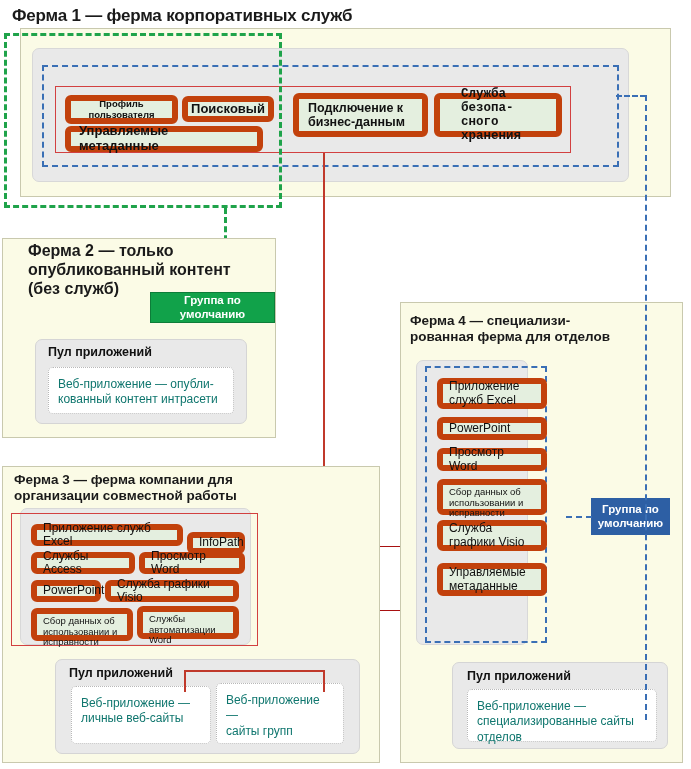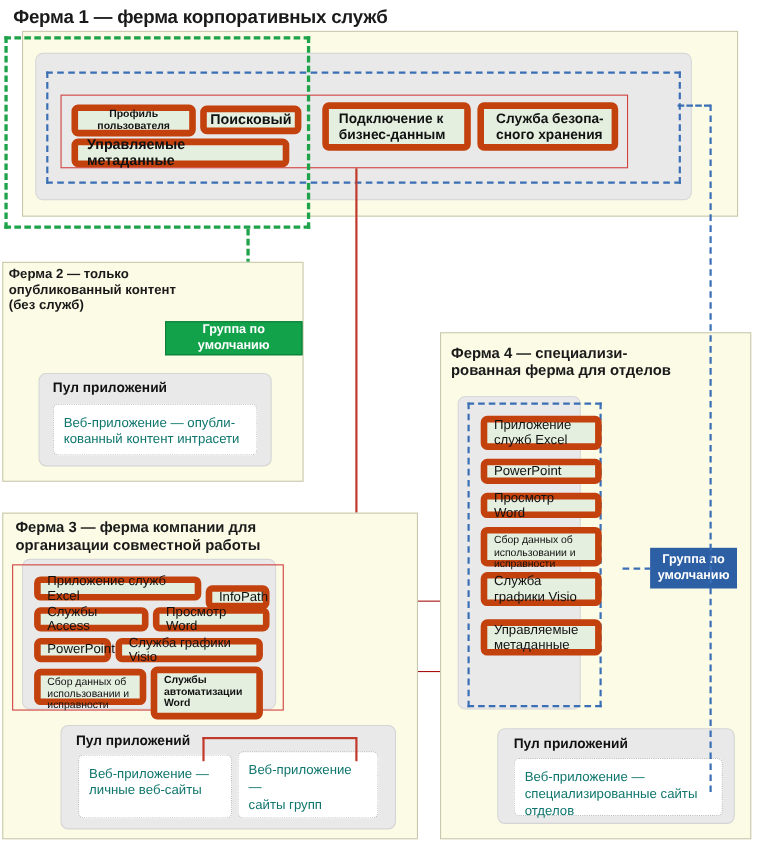--- a/index.html
+++ b/index.html
@@ -33,21 +33,21 @@
     line-height: 1.18;
     white-space: pre-line;
   }
 
   
   #farm1-title {
     left: 12px; top: 6px;
     font-size: 17px;
     letter-spacing: -0.2px;
   }
-  #farm2-title { left: 8px; top: 242px; font-size: 12px; }
+  #farm2-title { left: 28px; top: 242px; font-size: 16px; }
   #farm3-title { left: 14px; top: 472px; font-size: 13.5px; }
   #farm4-title { left: 410px; top: 313px; font-size: 13.5px; }
 
   
   .greybox {
     position: absolute;
     background: #e9e9e9;
     border: 1px solid #d8d8d8;
     border-radius: 7px;
     box-sizing: border-box;
@@ -161,21 +161,21 @@
 
   <div class="solid-red" style="left:55px; top:86px; width:516px; height:67px;"></div>
 
   <div class="chip center" style="left:65px; top:95px; width:113px; height:29px; font-size:9.5px; font-weight:bold; white-space:pre-line;">Профиль
 пользователя</div>
   <div class="chip center bold" style="left:182px; top:96px; width:92px; height:26px; font-size:13px;">Поисковый</div>
   <div class="chip bold" style="left:65px; top:126px; width:198px; height:26px; font-size:13px; padding-left:8px;">Управляемые метаданные</div>
 
   <div class="chip bold" style="left:293px; top:93px; width:135px; height:44px; font-size:12.5px; white-space:pre-line; padding-left:9px;">Подключение к
 бизнес-данным</div>
-  <div class="chip bold" style="left:434px; top:93px; width:128px; height:44px; font-size:12.5px; white-space:pre-line; padding-left:11px;">Служба безопа-
+  <div class="chip bold" style="left:434px; top:93px; width:128px; height:44px; font-size:12.5px; white-space:pre-line; padding-left:21px;font-family:Liberation Mono, monospace;">Служба безопа-
 сного хранения</div>
 
   <div class="dash-green" style="left:4px; top:33px; width:278px; height:175px;"></div>
 
   <div class="ln ln-green-v" style="left:224px; top:208px; height:115px; width:0;"></div>
   <div class="ln ln-green-v" style="left:224px; top:323px; height:63px; width:0;"></div>
 
   <div class="farm" style="left:2px; top:238px; width:274px; height:200px;"></div>
   <div class="farm-title" id="farm2-title">Ферма 2 — только
 опубликованный контент
@@ -212,21 +212,21 @@
 
   <div class="chip" style="left:31px; top:524px; width:152px; height:22px; font-size:12px;">Приложение служб Excel</div>
   <div class="chip" style="left:187px; top:532px; width:58px; height:22px; font-size:12px;">InfoPath</div>
   <div class="chip" style="left:31px; top:552px; width:104px; height:22px; font-size:12px;">Службы Access</div>
   <div class="chip" style="left:139px; top:552px; width:106px; height:22px; font-size:12px;">Просмотр Word</div>
   <div class="chip" style="left:31px; top:580px; width:70px; height:22px; font-size:12px;">PowerPoint</div>
   <div class="chip" style="left:105px; top:580px; width:134px; height:22px; font-size:12px;">Служба графики Visio</div>
   <div class="chip" style="left:31px; top:608px; width:102px; height:33px; font-size:9.5px; white-space:pre-line; align-items:flex-start; padding-top:2px;">Сбор данных об
 использовании и
 исправности</div>
-  <div class="chip" style="left:137px; top:606px; width:102px; height:48px; font-size:9.5px; white-space:pre-line; align-items:flex-start; padding-top:2px;font-weight:bold;">Службы
+  <div class="chip" style="left:137px; top:606px; width:102px; height:33px; font-size:9.5px; white-space:pre-line; align-items:flex-start; padding-top:2px;">Службы
 автоматизации
 Word</div>
 
   <div class="pool" style="left:55px; top:659px; width:305px; height:95px;"></div>
   <div class="pool-label" style="left:69px; top:666px;">Пул приложений</div>
   <div class="webapp" style="left:71px; top:686px; width:140px; height:58px; white-space:pre-line;">Веб-приложение —
 личные веб-сайты</div>
   <div class="webapp" style="left:216px; top:683px; width:128px; height:61px; white-space:pre-line;">Веб-приложение —
 сайты групп</div>
 

